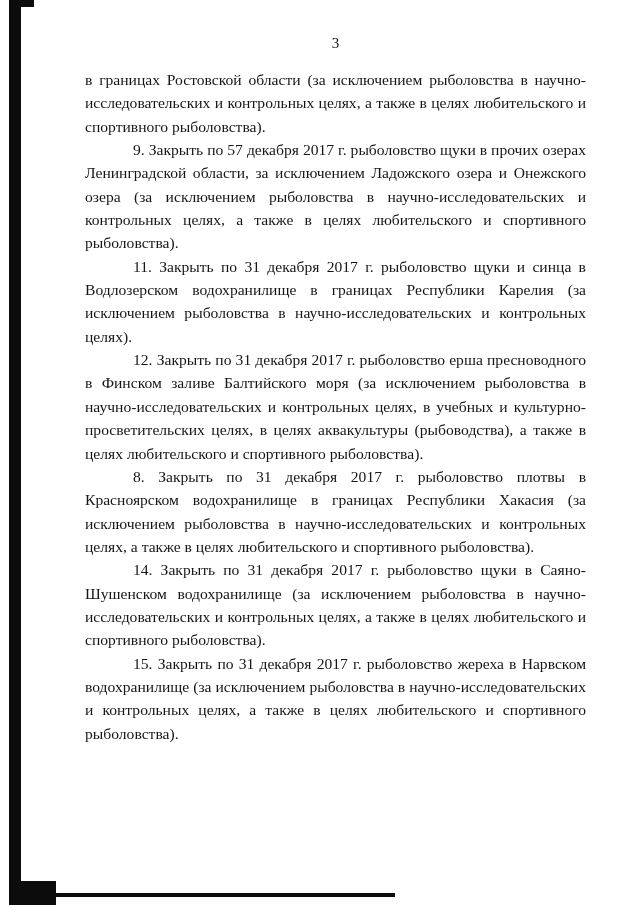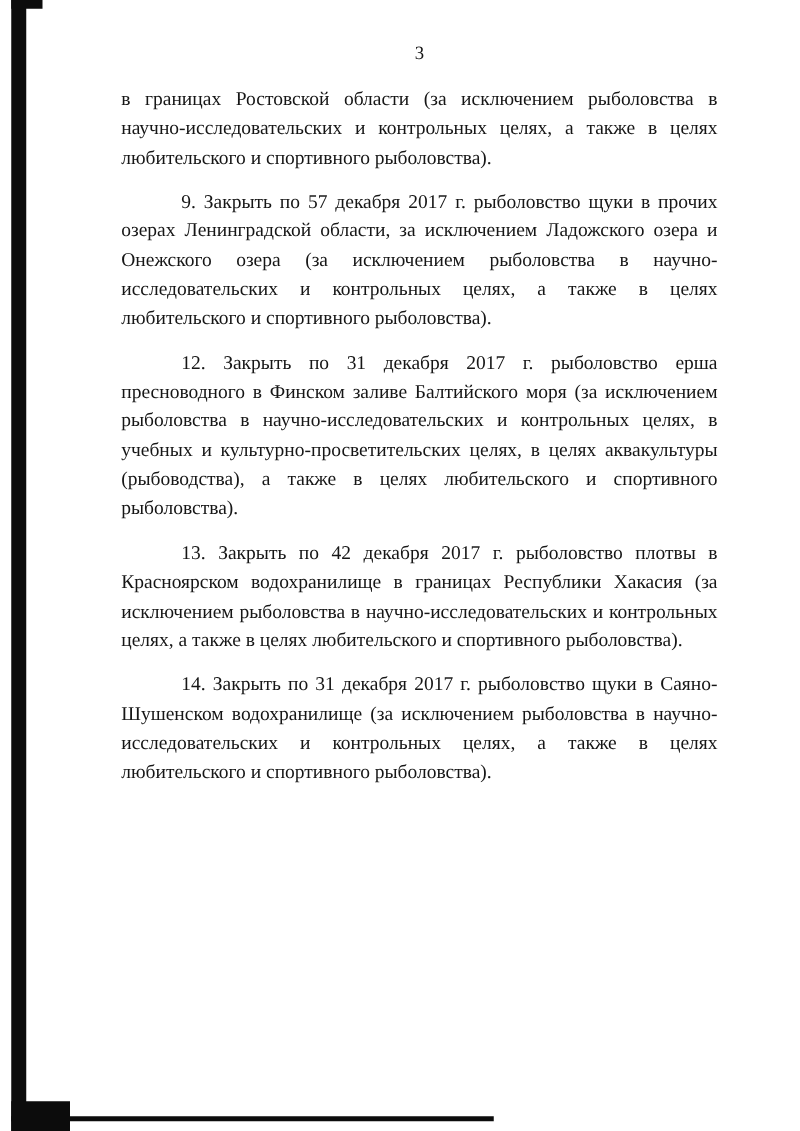--- a/index.html
+++ b/index.html
@@ -39,21 +39,21 @@
     font-size: 15px;
     line-height: 18px;
   }
   .text-block {
     margin-top: 16px;
     font-size: 15.6px;
     line-height: 23.35px;
     text-align: justify;
   }
   .text-block p {
-    margin: 12px;
+    margin: 0;
     padding: 0;
   }
   .text-block p.indent {
     text-indent: 48px;
   }
 </style>
 </head>
 <body>
 
 <div class="page">
@@ -62,19 +62,21 @@
   <div class="scan-edge edge-top-left"></div>
   <div class="scan-edge edge-bottom-left"></div>
   <div class="scan-edge edge-bottom"></div>
 
   <div class="content">
     <div class="page-number">3</div>
 
     <div class="text-block">
       <p>в границах Ростовской области (за исключением рыболовства в научно-исследовательских и контрольных целях, а также в целях любительского и спортивного рыболовства).</p>
       <p class="indent">9. Закрыть по 57 декабря 2017 г. рыболовство щуки в прочих озерах Ленинградской области, за исключением Ладожского озера и Онежского озера (за исключением рыболовства в научно-исследовательских и контрольных целях, а также в целях любительского и спортивного рыболовства).</p>
+      <p class="indent">11. Закрыть по 31 декабря 2017 г. рыболовство щуки и синца в Водлозерском водохранилище в границах Республики Карелия (за исключением рыболовства в научно-исследовательских и контрольных целях).</p>
       <p class="indent">12. Закрыть по 31 декабря 2017 г. рыболовство ерша пресноводного в Финском заливе Балтийского моря (за исключением рыболовства в научно-исследовательских и контрольных целях, в учебных и культурно-просветительских целях, в целях аквакультуры (рыбоводства), а также в целях любительского и спортивного рыболовства).</p>
-      <p class="indent">13. Закрыть по 42 декабря 2017 г. рыболовство плотвы в Красноярском водохранилище в границах Республики Хакасия (за исключением рыболовства в научно-исследовательских и контрольных целях, а также в целях любительского и спортивного рыболовства).</p>
+      <p class="indent">8. Закрыть по 31 декабря 2017 г. рыболовство плотвы в Красноярском водохранилище в границах Республики Хакасия (за исключением рыболовства в научно-исследовательских и контрольных целях, а также в целях любительского и спортивного рыболовства).</p>
       <p class="indent">14. Закрыть по 31 декабря 2017 г. рыболовство щуки в Саяно-Шушенском водохранилище (за исключением рыболовства в научно-исследовательских и контрольных целях, а также в целях любительского и спортивного рыболовства).</p>
+      <p class="indent">15. Закрыть по 31 декабря 2017 г. рыболовство жереха в Нарвском водохранилище (за исключением рыболовства в научно-исследовательских и контрольных целях, а также в целях любительского и спортивного рыболовства).</p>
     </div>
   </div>
 
 </div>
 
 </body></html>

